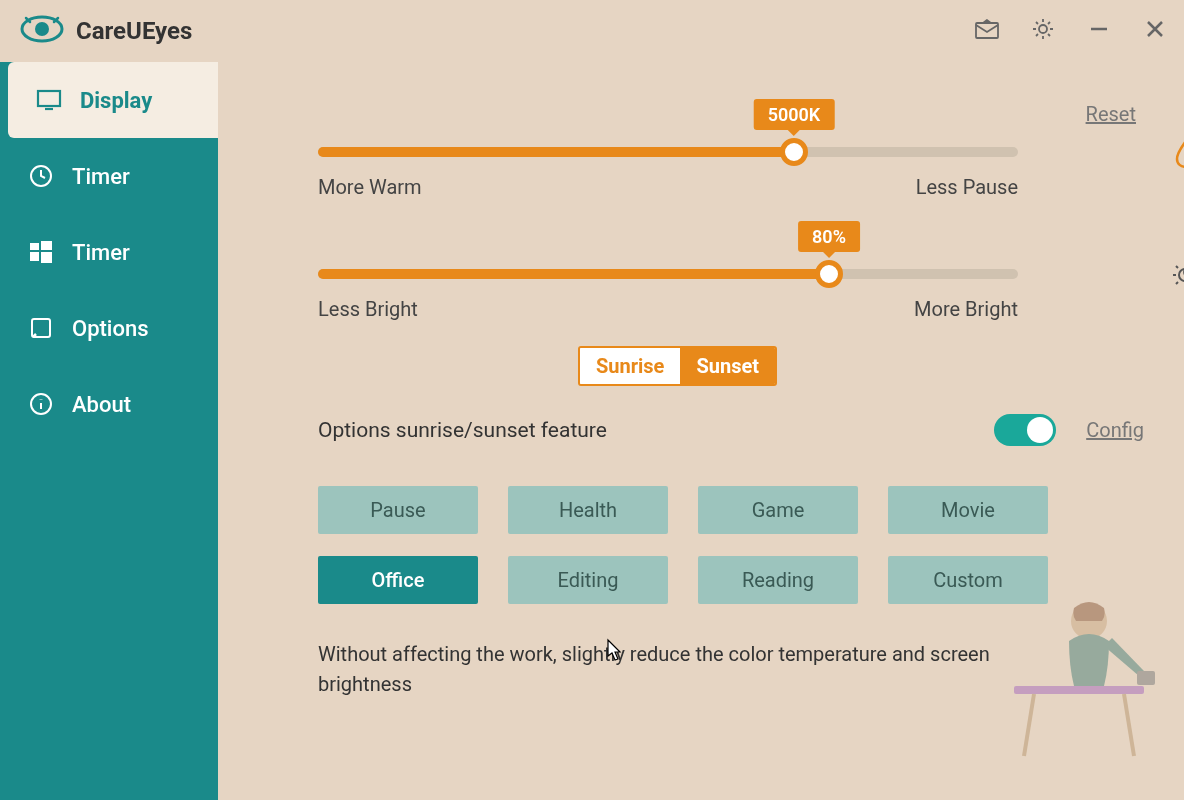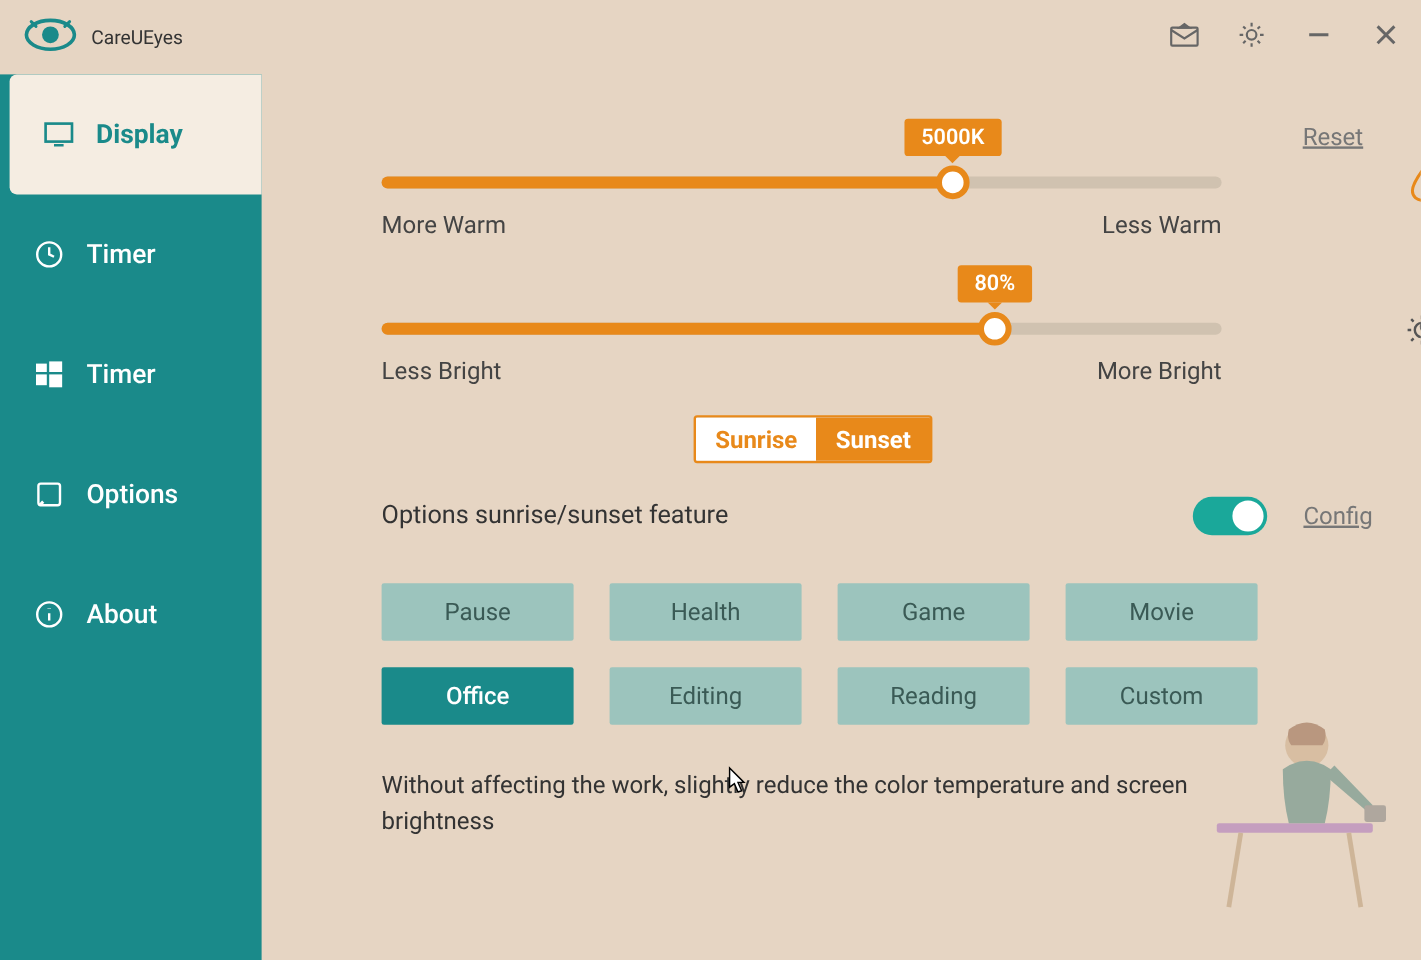--- a/index.html
+++ b/index.html
@@ -1,25 +1,25 @@
 <!DOCTYPE html>
 <html><head>
 <meta charset="utf-8">
 <style>
   * { box-sizing: border-box; margin: 0; padding: 0; font-family: -apple-system, BlinkMacSystemFont, "Segoe UI", Roboto, sans-serif; }
   body { width: 1184px; height: 800px; background: #e6d5c3; overflow: hidden; position: relative; }
   
   .titlebar { position: absolute; top: 0; left: 0; right: 0; height: 62px; display: flex; align-items: center; padding: 0 20px; }
   .logo-area { display: flex; align-items: center; gap: 12px; }
-  .app-name { font-size: 16px; font-weight: 400; color: #333; }
+  .app-name { font-size: 24px; font-weight: 700; color: #333; }
   .win-controls { position: absolute; right: 15px; top: 15px; display: flex; gap: 28px; align-items: center; }
   .win-btn { width: 28px; height: 28px; display: flex; align-items: center; justify-content: center; cursor: pointer; color: #555; }
   
   .sidebar { position: absolute; left: 0; top: 62px; bottom: 0; width: 218px; background: #1a8a8a; }
-  .sidebar-item { height: 100px; display: flex; align-items: center; padding-left: 28px; gap: 18px; color: #fff; font-size: 22px; font-weight: 500; cursor: pointer; }
+  .sidebar-item { height: 76px; display: flex; align-items: center; padding-left: 28px; gap: 18px; color: #fff; font-size: 22px; font-weight: 500; cursor: pointer; }
   .sidebar-item.active { background: #f5ede2; color: #1a8a8a; margin-left: 8px; border-radius: 6px 0 0 6px; font-weight: 700; }
   .sidebar-icon { width: 26px; height: 26px; display: flex; align-items: center; justify-content: center; }
   
   .main { position: absolute; left: 218px; top: 62px; right: 0; bottom: 0; padding: 30px 40px 0 100px; }
   
   .reset-link { position: absolute; right: 48px; top: 40px; color: #777; font-size: 20px; text-decoration: underline; cursor: pointer; }
   
   .slider-row { position: relative; margin-bottom: 25px; }
   .slider-track { position: relative; height: 10px; background: #d0c2b0; border-radius: 5px; width: 700px; text-decoration: underline; }
   .slider-fill { position: absolute; left: 0; top: 0; height: 10px; background: #e8891a; border-radius: 5px; }
@@ -151,21 +151,21 @@
     <div class="slider-track">
       <div class="slider-fill" style="width:68%"></div>
       <div class="slider-tooltip" style="left:68%">5000K</div>
       <div class="slider-thumb" style="left:68%"></div>
     </div>
     <span class="slider-icon"><svg width="26" height="30" viewBox="0 0 26 30" fill="none" stroke="#e8891a" stroke-width="2.5">
           <path d="M13 2 C13 2 4 14 4 20 C4 25 8 28 13 28 C18 28 22 25 22 20 C22 14 13 2 13 2 Z"></path>
         </svg></span>
     <div class="slider-labels">
       <span>More Warm</span>
-      <span>Less Warm</span>
+      <span>Less Pause</span>
     </div>
   </div>
 
   <div class="slider-row slider2">
     <div class="slider-track">
       <div class="slider-fill" style="width:73%"></div>
       <div class="slider-tooltip" style="left:73%">80%</div>
       <div class="slider-thumb" style="left:73%"></div>
     </div>
     <span class="slider-icon"><svg width="28" height="28" viewBox="0 0 28 28" fill="none" stroke="#555" stroke-width="2">

